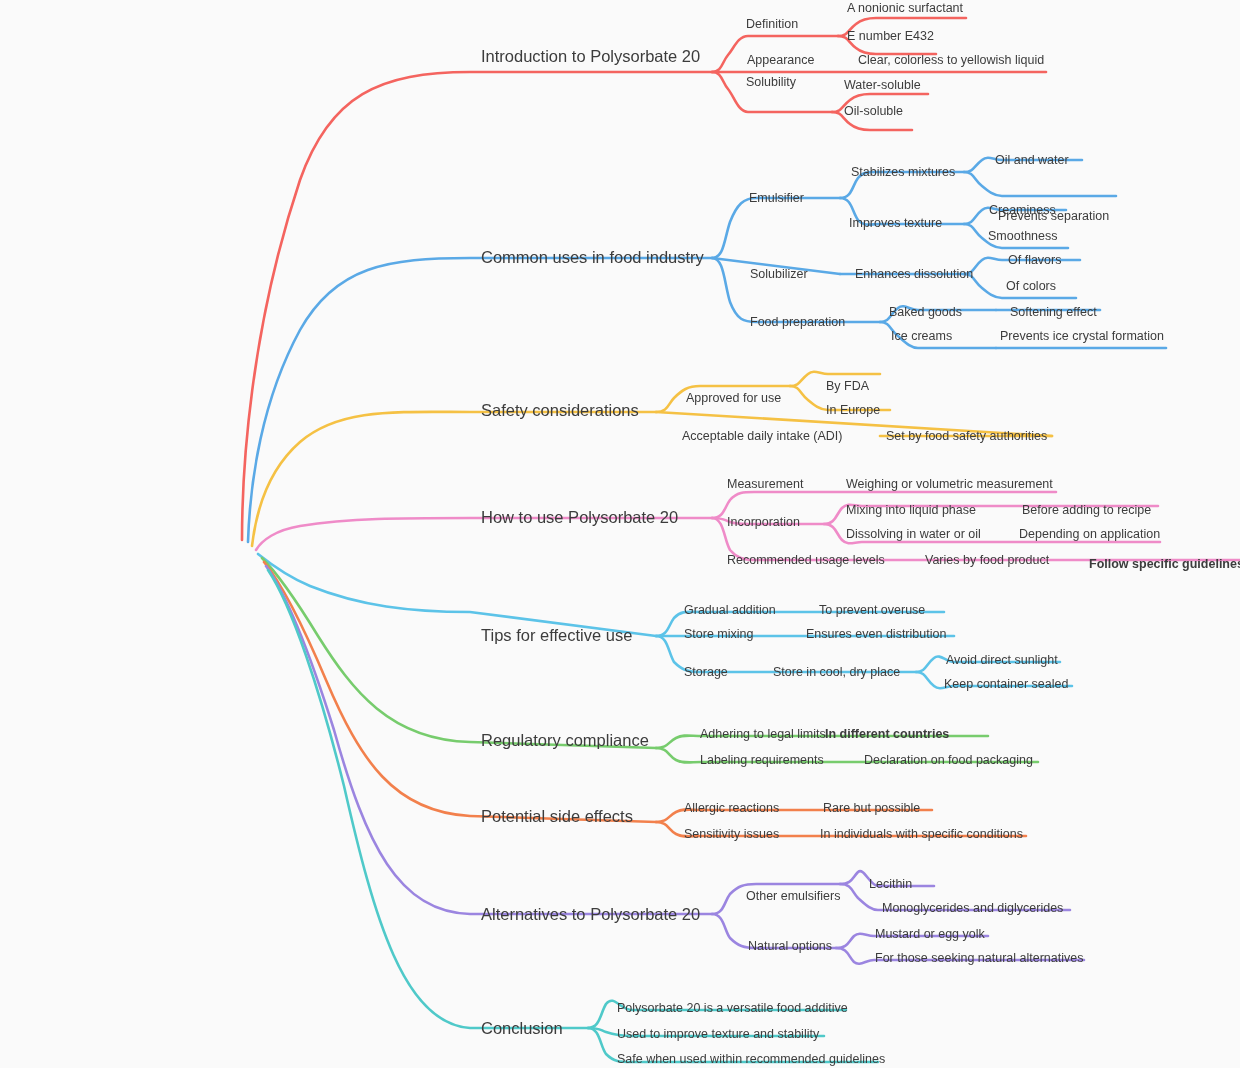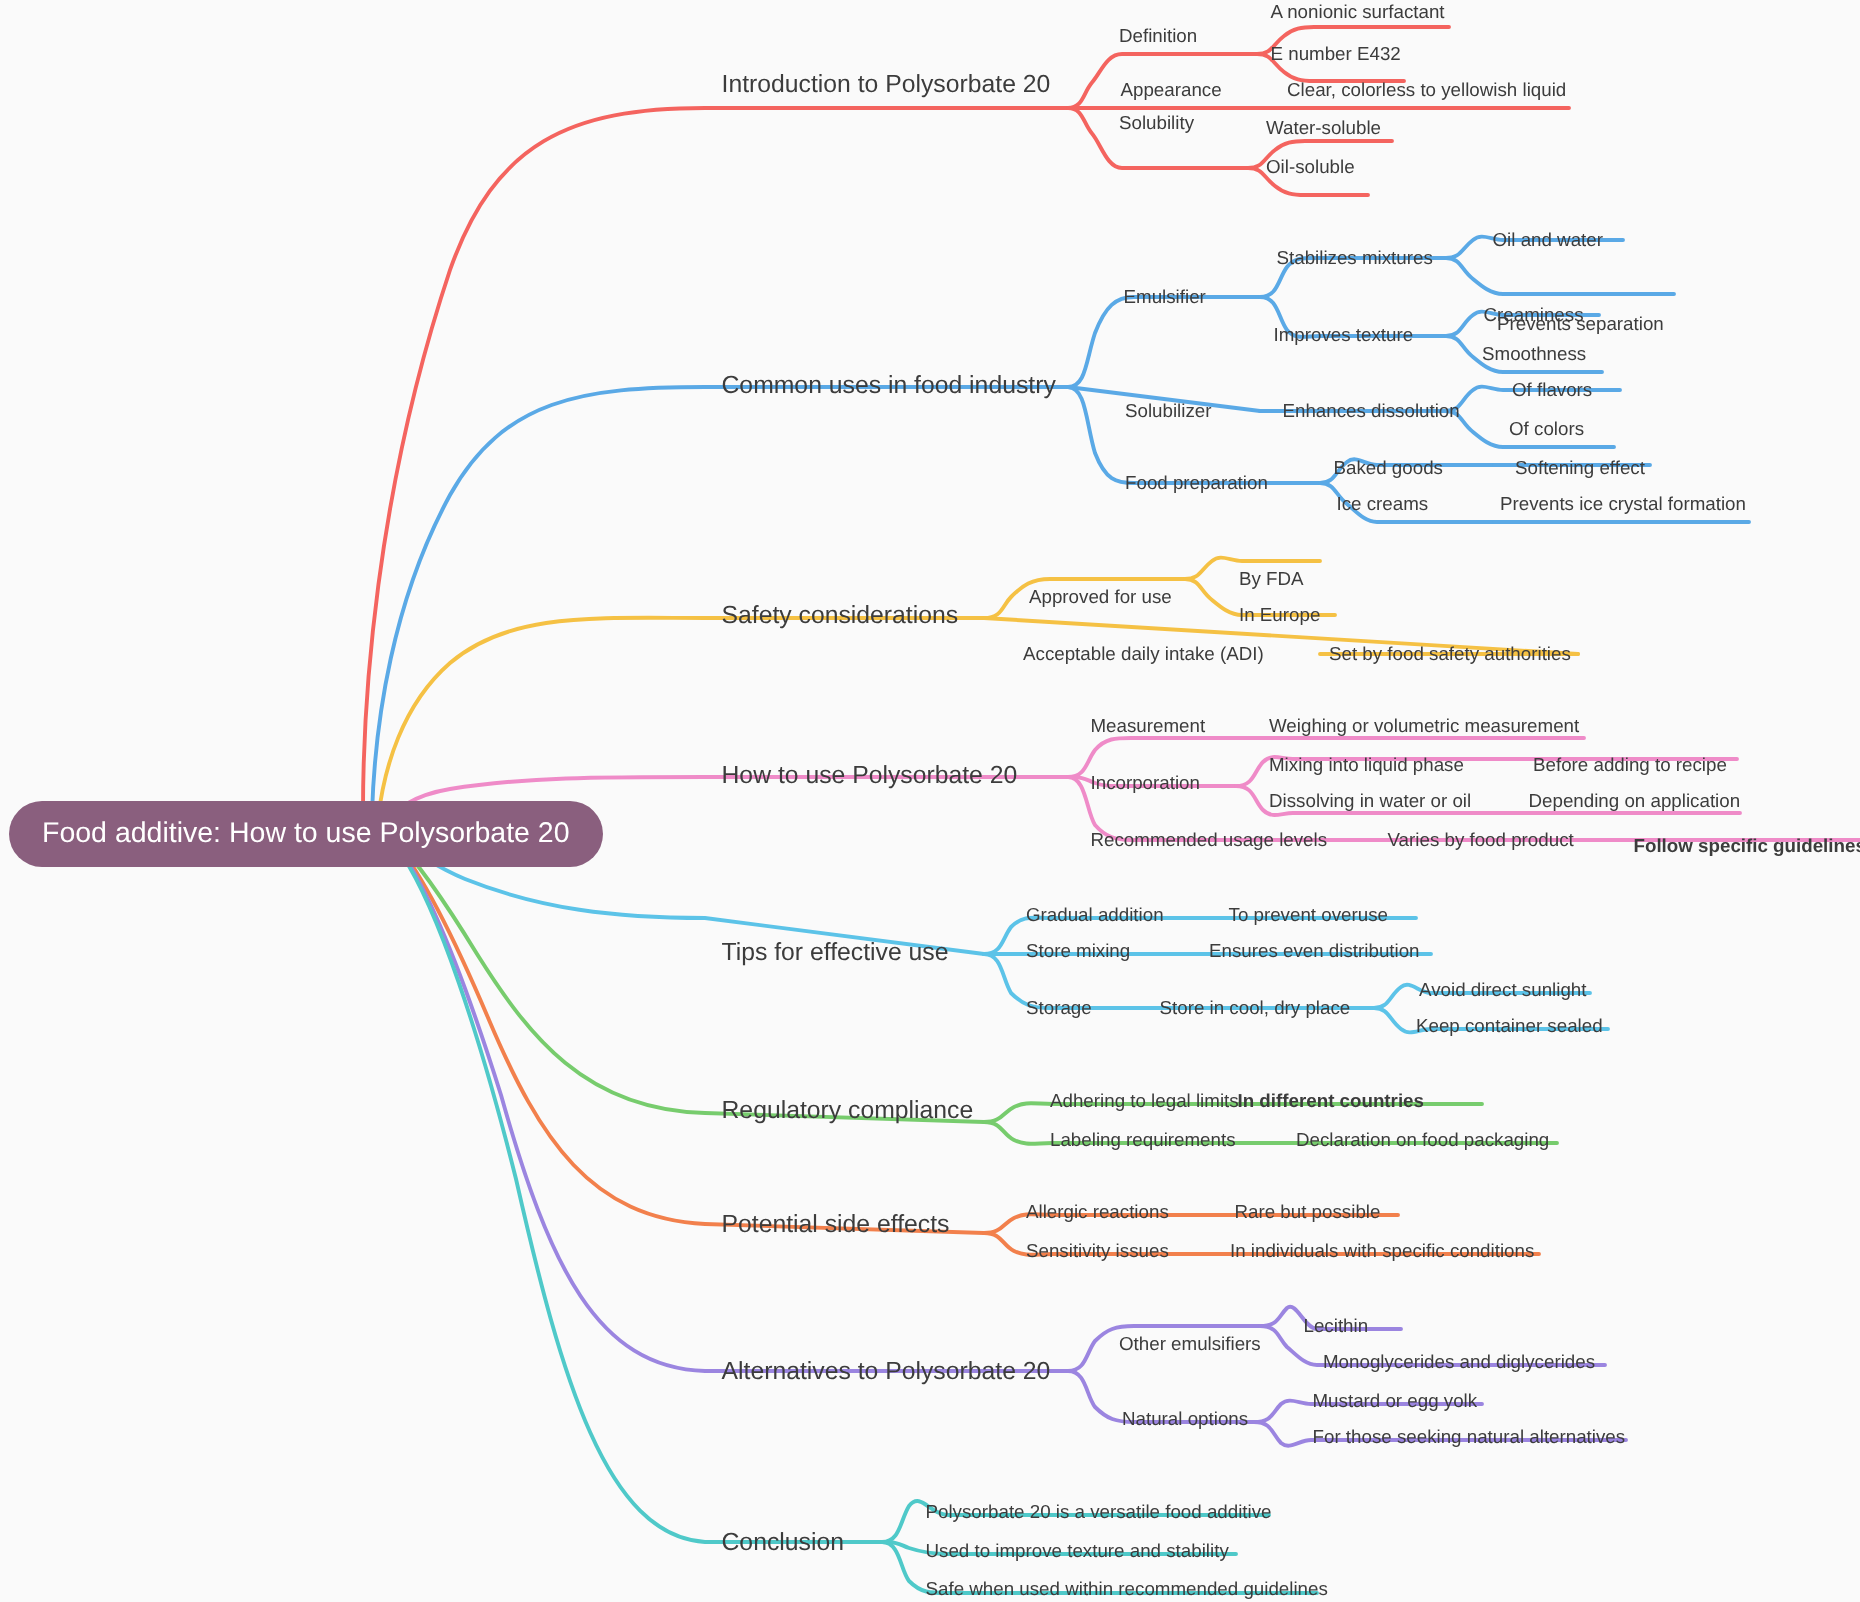--- a/index.html
+++ b/index.html
@@ -154,23 +154,20 @@
       <g stroke="#4fc9c9">
         <path d="M268,570 C292,606 320,690 344,786 C374,918 404,1024 470,1028 L588,1028"></path>
         <path d="M588,1028 C600,1028 600,1014 606,1004 C614,994 620,1010 632,1010 L846,1010"></path>
         <path d="M588,1028 C600,1028 600,1030 606,1032 C612,1034 620,1036 632,1036 L824,1036"></path>
         <path d="M588,1028 C600,1028 600,1046 606,1054 C614,1062 620,1062 632,1062 L878,1062"></path>
       </g>
 
     </g>
   </svg>
 
-  <div id="root-node">
-    <span>Food additive: How to use Polysorbate 20</span>
-  </div>
 
   <div class="node lvl1" style="left:481px; top:48px;"><span>Introduction to Polysorbate 20</span></div>
   <div class="node lvl2" style="left:746px; top:18px;"><span>Definition</span></div>
   <div class="node lvl3" style="left:847px; top:2px;"><span>A nonionic surfactant</span></div>
   <div class="node lvl3" style="left:847px; top:30px;"><span>E number E432</span></div>
   <div class="node lvl2" style="left:747px; top:54px;"><span>Appearance</span></div>
   <div class="node lvl3" style="left:858px; top:54px;"><span>Clear, colorless to yellowish liquid</span></div>
   <div class="node lvl2" style="left:746px; top:76px;"><span>Solubility</span></div>
   <div class="node lvl3" style="left:844px; top:79px;"><span>Water-soluble</span></div>
   <div class="node lvl3" style="left:844px; top:105px;"><span>Oil-soluble</span></div>

